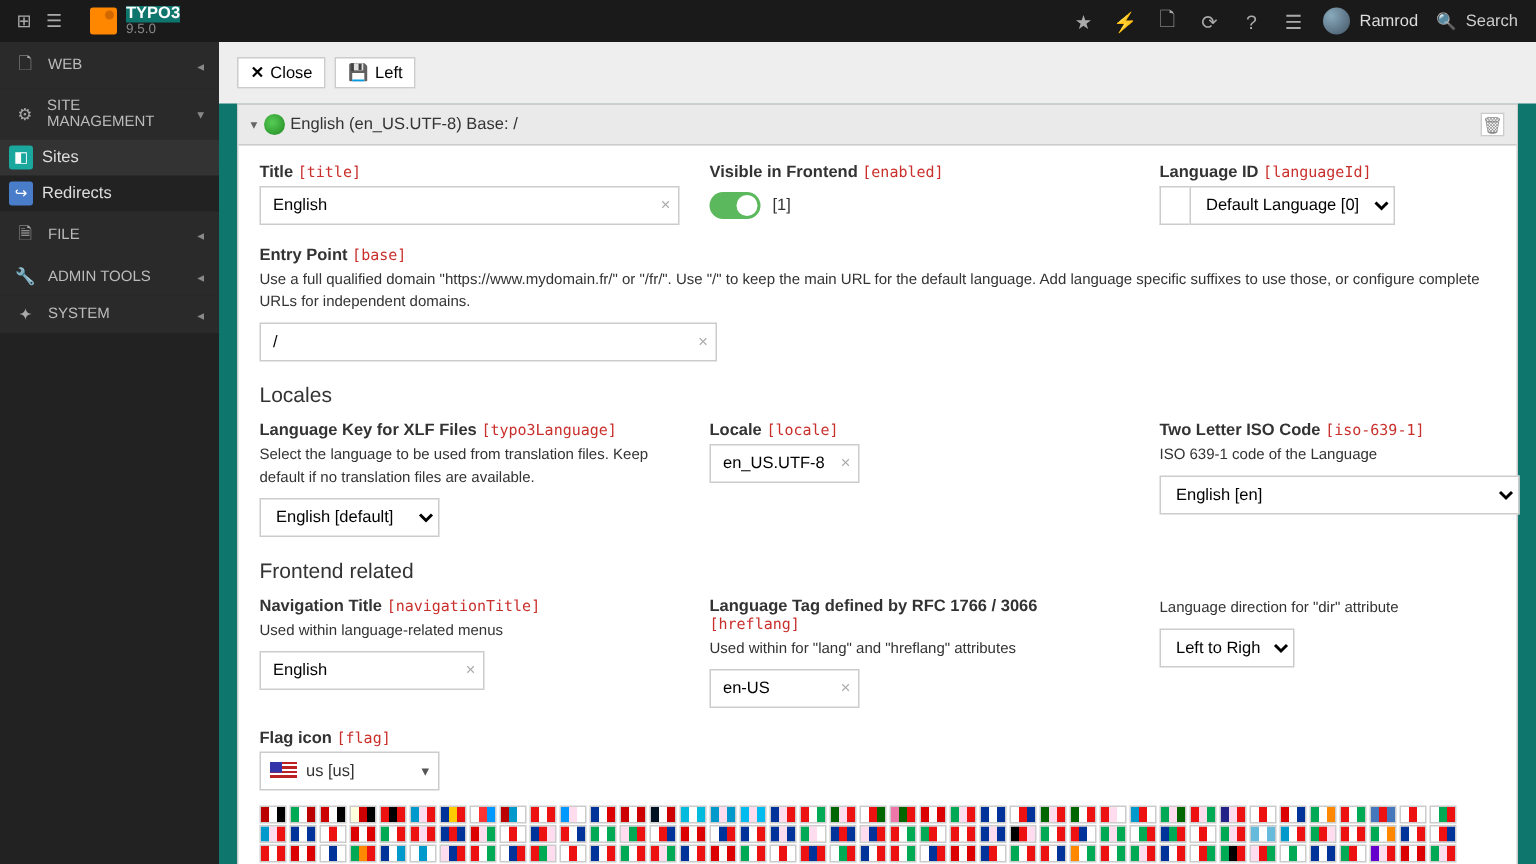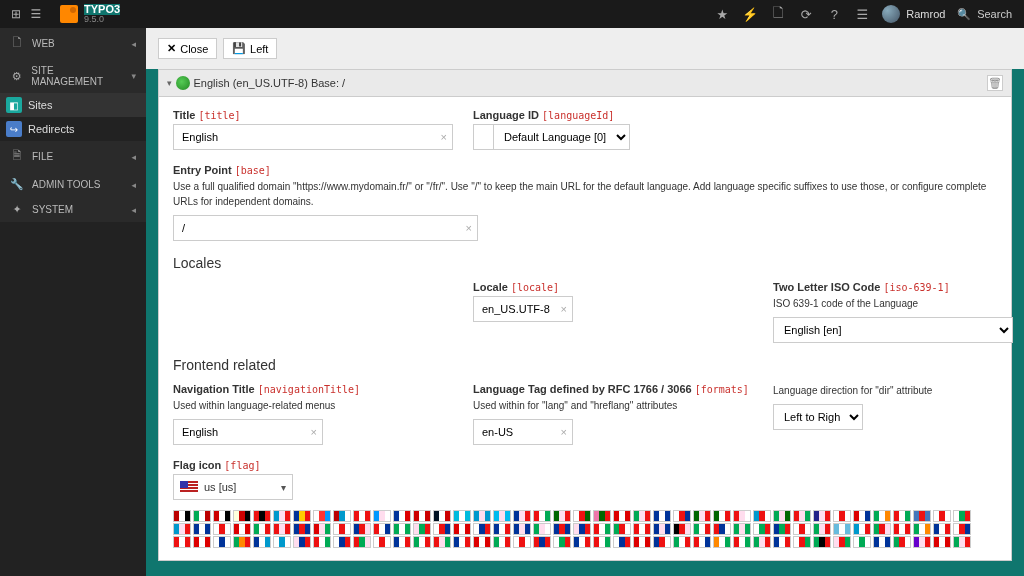--- a/index.html
+++ b/index.html
@@ -157,20 +157,27 @@
       <div class="panel-b">
 
         <div class="row">
           <div class="col w280">
             <span class="lbl"><span>Title</span> <span class="tag">[title]</span></span>
             <div class="input-wrap">
               <input class="txtinput" value="English" style="">
               <span class="clear-x">×</span>
             </div>
           </div>
+          <div class="col w280">
+            <span class="lbl"><span>Visible in Frontend</span> <span class="tag">[enabled]</span></span>
+            <div class="toggle-wrap">
+              <span class="toggle"></span>
+              <span>[1]</span>
+            </div>
+          </div>
           <div class="col w240">
             <span class="lbl"><span>Language ID</span> <span class="tag">[languageId]</span></span>
             <div class="selbtn">
               <div class="stub"></div>
               <select class="sel" style="width:auto"><option>Default Language [0]</option></select>
             </div>
           </div>
         </div>
 
         <div class="row">
@@ -180,20 +187,23 @@
             <div class="input-wrap" style="max-width:305px">
               <input class="txtinput" value="/" style="">
               <span class="clear-x">×</span>
             </div>
           </div>
         </div>
 
         <div class="secthdr">Locales</div>
         <div class="row">
           <div class="col w280">
+            <span class="lbl"><span>Language Key for XLF Files</span> <span class="tag">[typo3Language]</span></span>
+            <div class="help">Select the language to be used from translation files. Keep default if no translation files are available.</div>
+            <select class="sel" style="max-width:120px"><option>English [default]</option></select>
           </div>
           <div class="col w280">
             <span class="lbl"><span>Locale</span> <span class="tag">[locale]</span></span>
             <div class="input-wrap" style="max-width:100px">
               <input class="txtinput" value="en_US.UTF-8" style="">
               <span class="clear-x">×</span>
             </div>
           </div>
           <div class="col w240">
             <span class="lbl"><span>Two Letter ISO Code</span> <span class="tag">[iso-639-1]</span></span>
@@ -206,21 +216,21 @@
         <div class="row">
           <div class="col w280">
             <span class="lbl"><span>Navigation Title</span> <span class="tag">[navigationTitle]</span></span>
             <div class="help">Used within language-related menus</div>
             <div class="input-wrap" style="max-width:150px">
               <input class="txtinput" value="English" style="">
               <span class="clear-x">×</span>
             </div>
           </div>
           <div class="col w280">
-            <span class="lbl"><span>Language Tag defined by RFC 1766 / 3066</span> <span class="tag">[formats]</span></span>
+            <span class="lbl"><span>Language Tag defined by RFC 1766 / 3066</span> <span class="tag">[hreflang]</span></span>
             <div class="help">Used within for "lang" and "hreflang" attributes</div>
             <div class="input-wrap" style="max-width:100px">
               <input class="txtinput" value="en-US" style="">
               <span class="clear-x">×</span>
             </div>
           </div>
           <div class="col w240">
             <div class="help">Language direction for "dir" attribute</div>
             <select class="sel" style="max-width:90px"><option>Left to Right [ltr]</option></select>
           </div>

